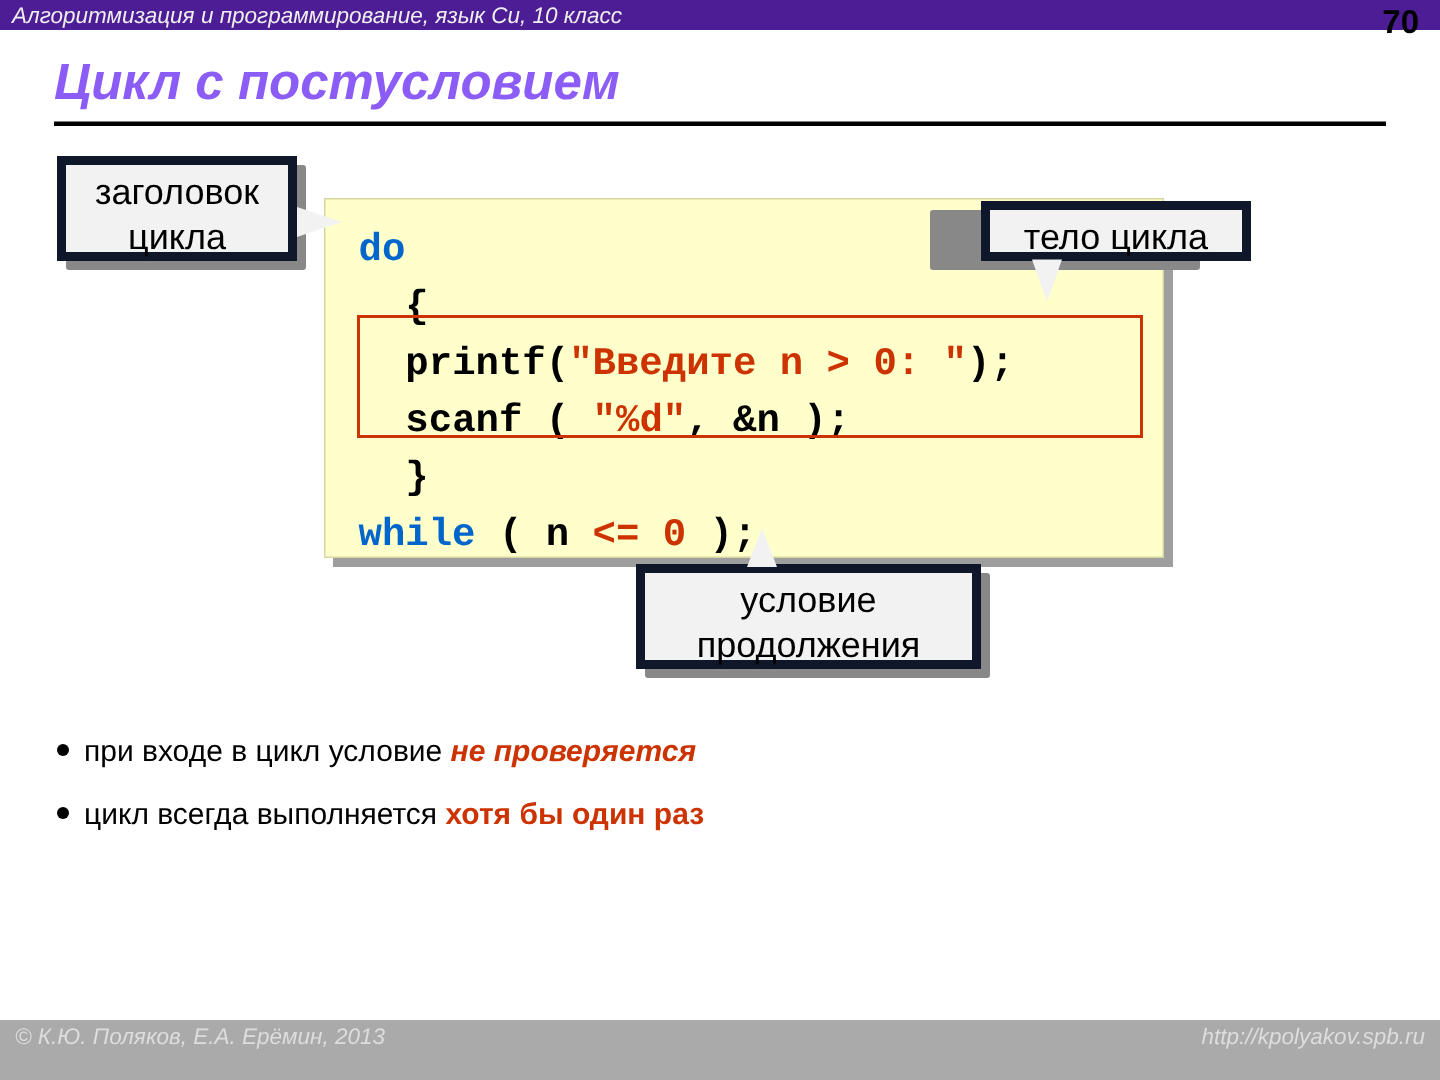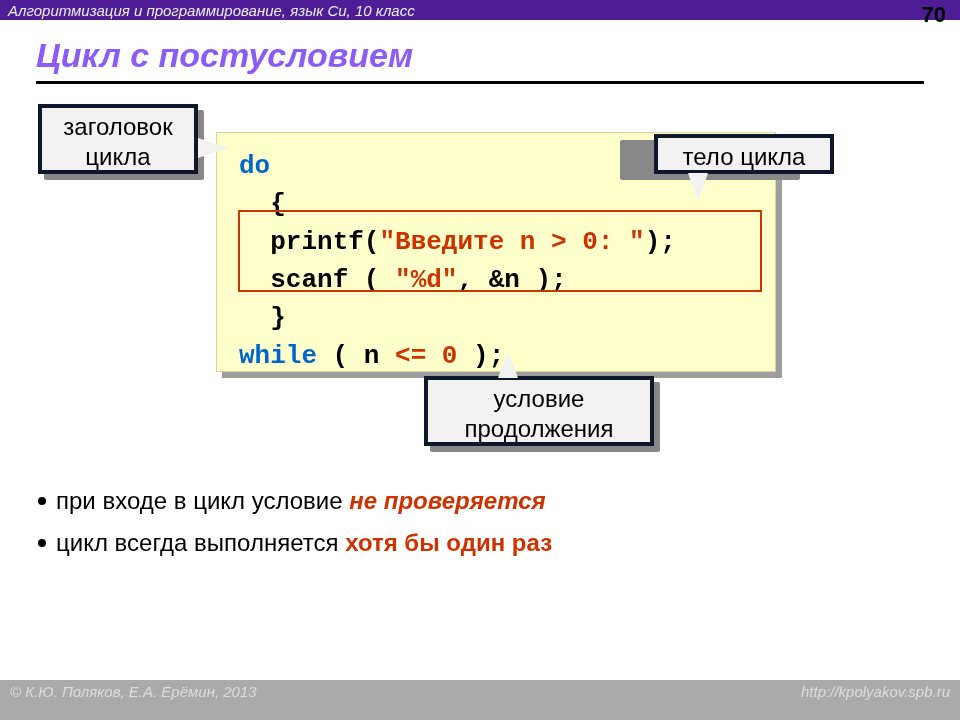--- a/index.html
+++ b/index.html
@@ -75,21 +75,21 @@
 
   
   .callout-shadow {
     position: absolute;
     background: #888;
     border-radius: 2px;
   }
   .callout {
     position: absolute;
     background: #f2f2f2;
-    border: 4px solid #0f172a;
+    border: 6px solid #0f172a;
     color: #000;
     font-size: 24px;
     text-align: center;
     line-height: 30px;
     padding: 4px 8px;
     box-sizing: border-box;
   }
   .callout-a-shadow { left: 44px; top: 110px; width: 160px; height: 70px; }
   .callout-a { left: 38px; top: 104px; width: 160px; height: 70px; }
 
@@ -120,21 +120,21 @@
     left: 498px; top: 352px;
     border-left: 10px solid transparent;
     border-right: 10px solid transparent;
     border-bottom: 26px solid #f2f2f2;
   }
 
   
   .bullets {
     position: absolute;
     left: 38px; top: 480px;
-    font-size: 24px;
+    font-size: 20px;
     color: #000;
     line-height: 42px;
   }
   .bullets .dot {
     display: inline-block;
     width: 8px; height: 8px;
     background: #000;
     border-radius: 50%;
     vertical-align: middle;
     margin-right: 10px;

